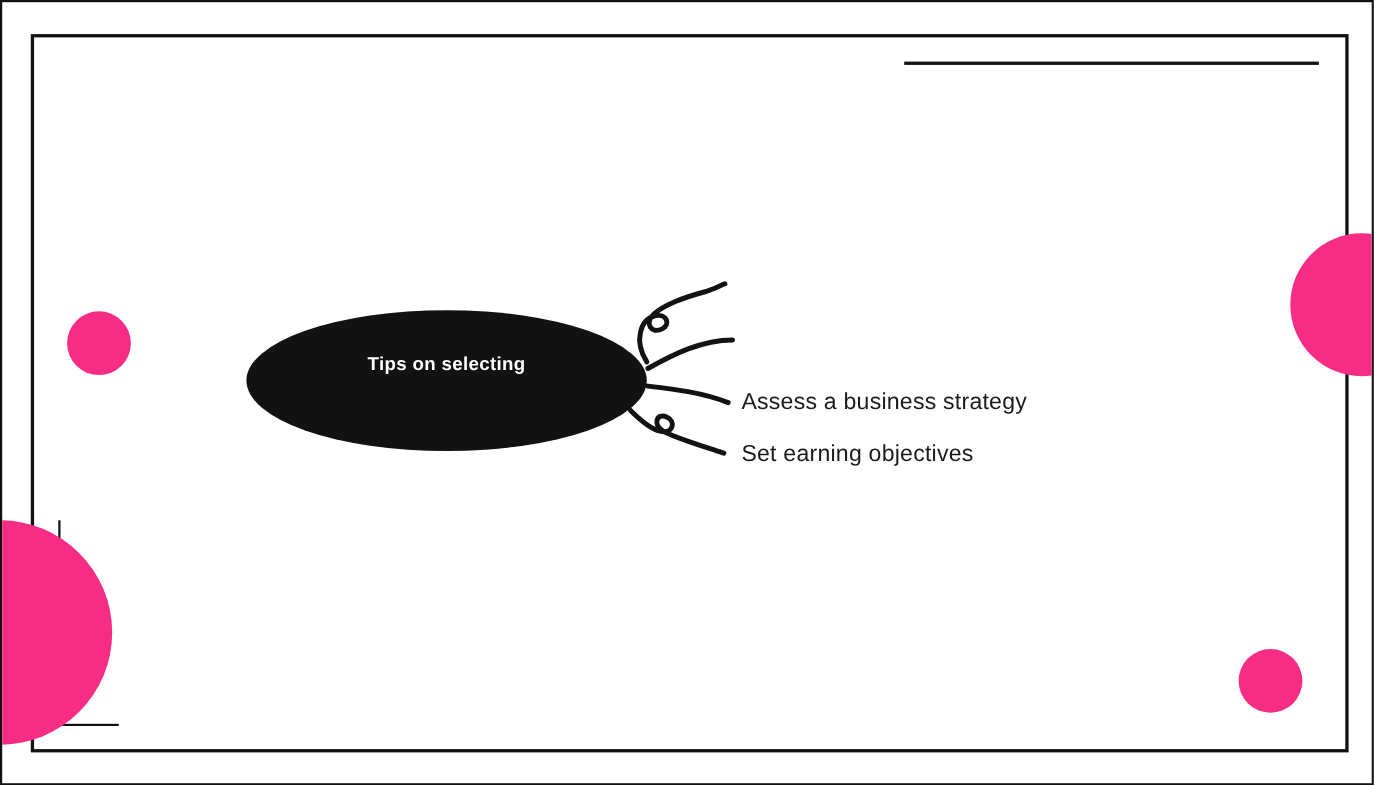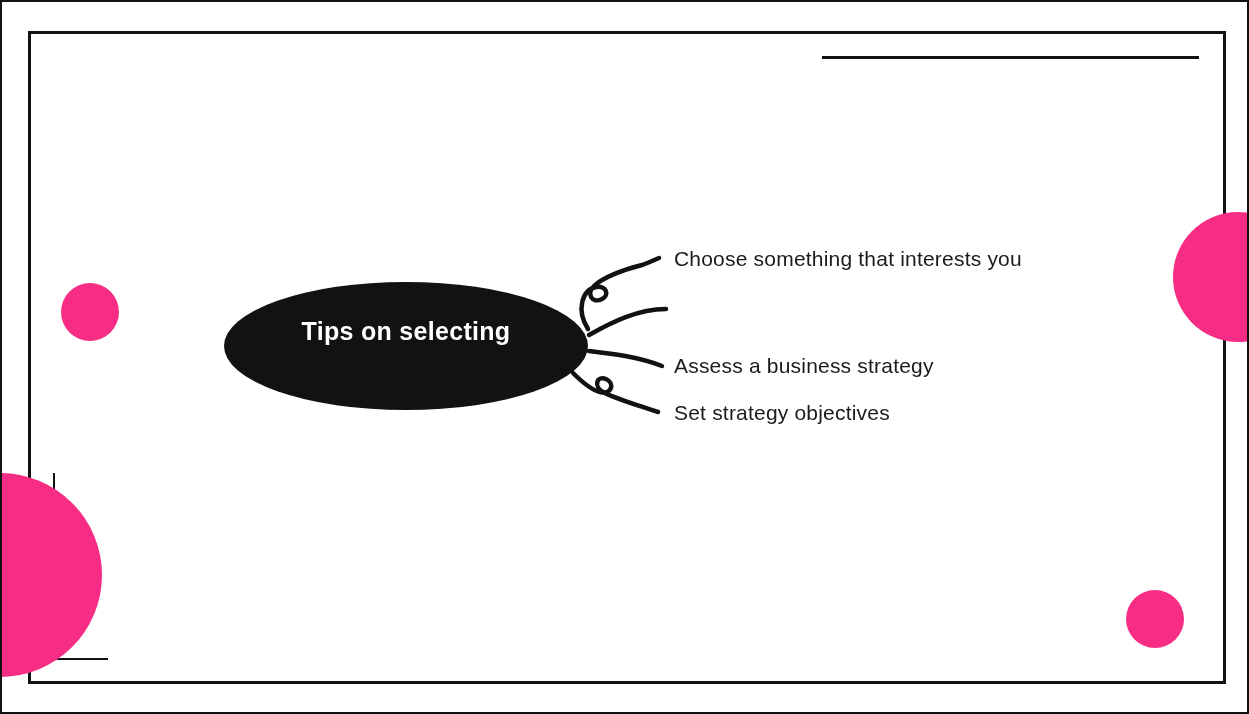--- a/index.html
+++ b/index.html
@@ -77,21 +77,21 @@
     stroke-linecap: round;
   }
 
   
   .node-title {
     position: absolute;
     left: 222px; top: 315px;
     width: 364px;
     text-align: center;
     color: #ffffff;
-    font-size: 25px;
+    font-size: 17px;
     font-weight: bold;
     line-height: 28px;
     letter-spacing: 0.3px;
     z-index: 4;
   }
   .node-title span { display: block; }
 
   
   .branch-label {
     position: absolute;
@@ -142,17 +142,16 @@
              C 580 380, 589 388, 598 390
              C 610 393, 613 381, 604 377
              C 595 373, 591 384, 601 390
              C 611 396, 635 403, 656 410"></path>
   </svg>
 
   <div class="node-title">
     <span>Tips on selecting</span>
   </div>
 
-  <div class="branch-label branch-label-0">Choose something that interests you</div>
   <div class="branch-label branch-label-2">Assess a business strategy</div>
-  <div class="branch-label branch-label-3">Set strategy objectives</div>
+  <div class="branch-label branch-label-3">Set earning objectives</div>
 
 </div>
 
 </body></html>

